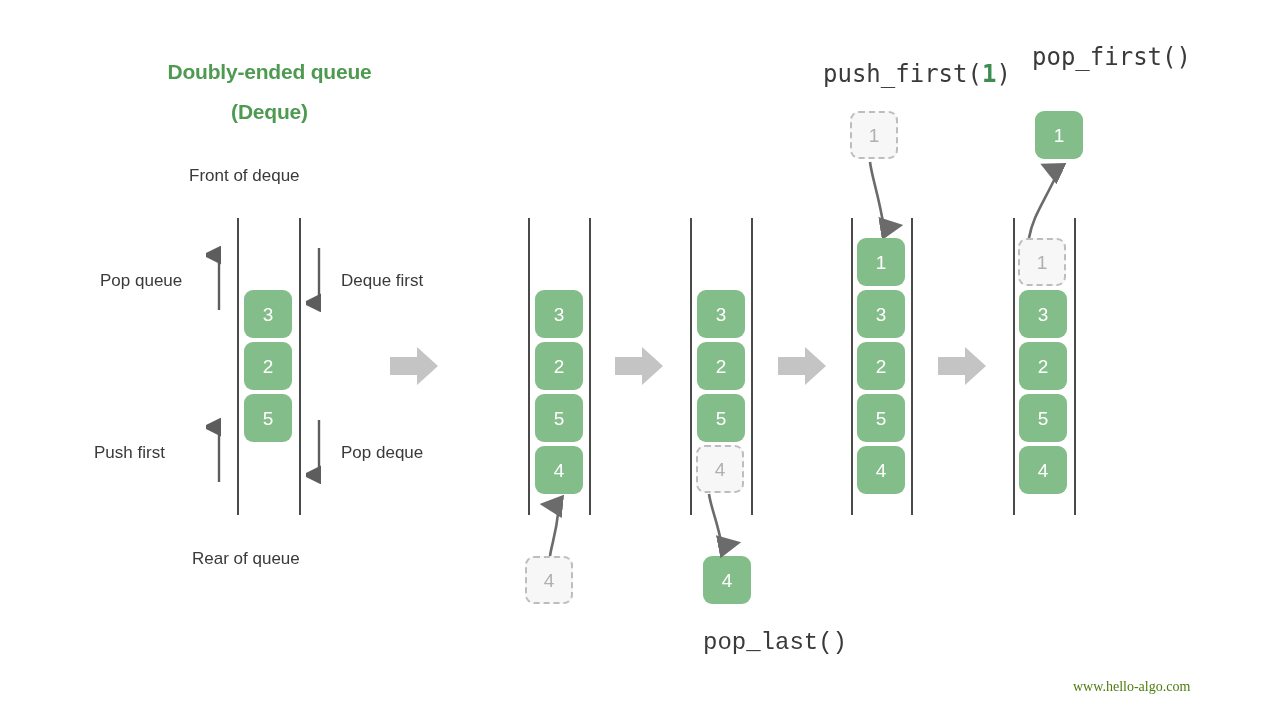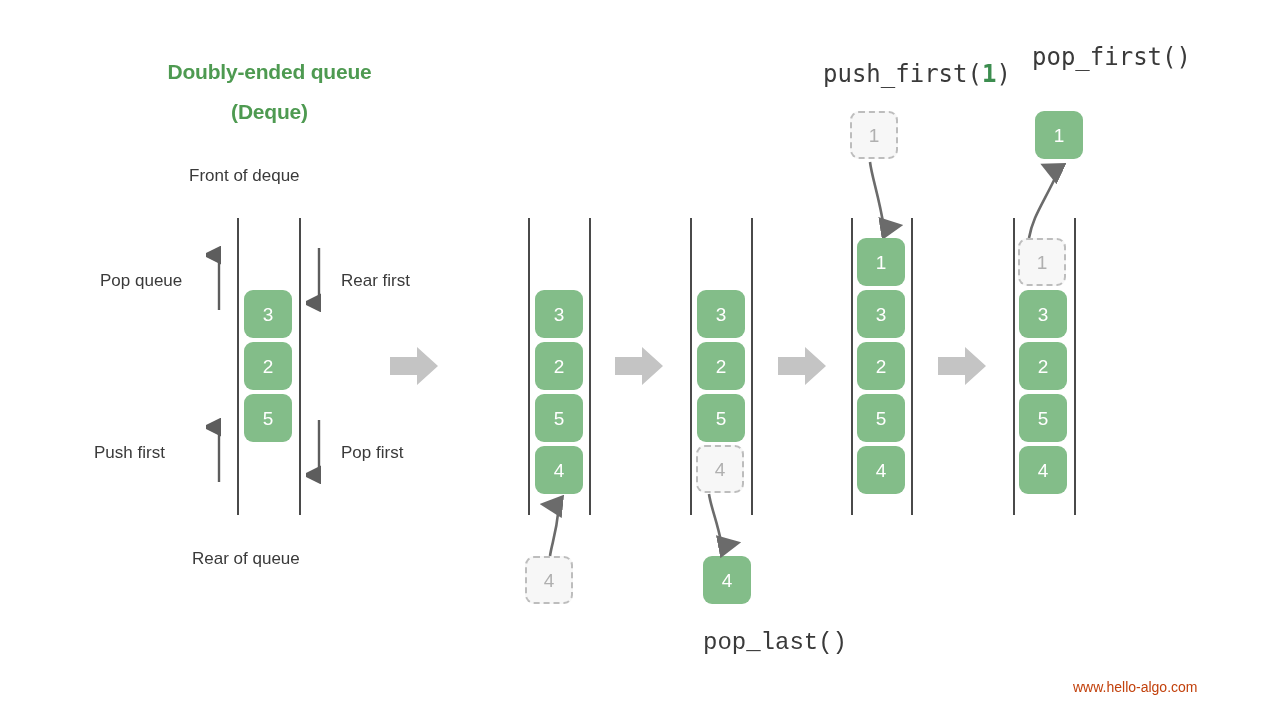--- a/index.html
+++ b/index.html
@@ -40,23 +40,23 @@
   }
   .mono {
     font-family: "DejaVu Sans Mono", "Liberation Mono", monospace;
     font-size: 24px;
     color: #3a3a3a;
     white-space: nowrap;
     letter-spacing: 0px;
   }
   .mono .arg { color: #3c8d4f; font-weight: bold; }
   .watermark {
-    font-family: Liberation Sans, sans-serif;
+    font-family: Liberation Serif, serif;
     font-size: 14px;
-    color: #c2410c;
+    color: #4d7c0f;
     white-space: nowrap;
   }
 
   
   .rail {
     position: absolute;
     width: 2px;
     background: #4a4a4a;
   }
 
@@ -128,23 +128,23 @@
 
   <svg class="thinarrow" style="left:206px; top:418px;" width="26" height="66" viewBox="0 0 26 66">
     <line x1="13" y1="64" x2="13" y2="9" stroke="#5d5d5d" stroke-width="2.4" marker-end="url(#mUp)"></line>
   </svg>
 
   <svg class="thinarrow" style="left:306px; top:418px;" width="26" height="66" viewBox="0 0 26 66">
     <line x1="13" y1="2" x2="13" y2="57" stroke="#5d5d5d" stroke-width="2.4" marker-end="url(#mDn)"></line>
   </svg>
 
   <div class="blabel abs" style="left:100px; top:271px;">Pop queue</div>
-  <div class="blabel abs" style="left:341px; top:271px;">Rear first</div>
+  <div class="blabel abs" style="left:341px; top:271px;">Deque first</div>
   <div class="blabel abs" style="left:94px; top:443px;">Push first</div>
-  <div class="blabel abs" style="left:341px; top:443px;">Pop first</div>
+  <div class="blabel abs" style="left:341px; top:443px;">Pop deque</div>
 
   <div class="blabel abs" style="left:192px; top:549px;">Rear of queue</div>
 
   <svg class="bigarrow" style="left:390px; top:345px;" width="50" height="42" viewBox="0 0 50 42">
     <path d="M0,12 L27,12 L27,2 L48,21 L27,40 L27,30 L0,30 Z" fill="#c4c4c4"></path>
   </svg>
 
   <div class="rail" style="left:528px; top:218px; height:297px;"></div>
   <div class="rail" style="left:589px; top:218px; height:297px;"></div>
 

